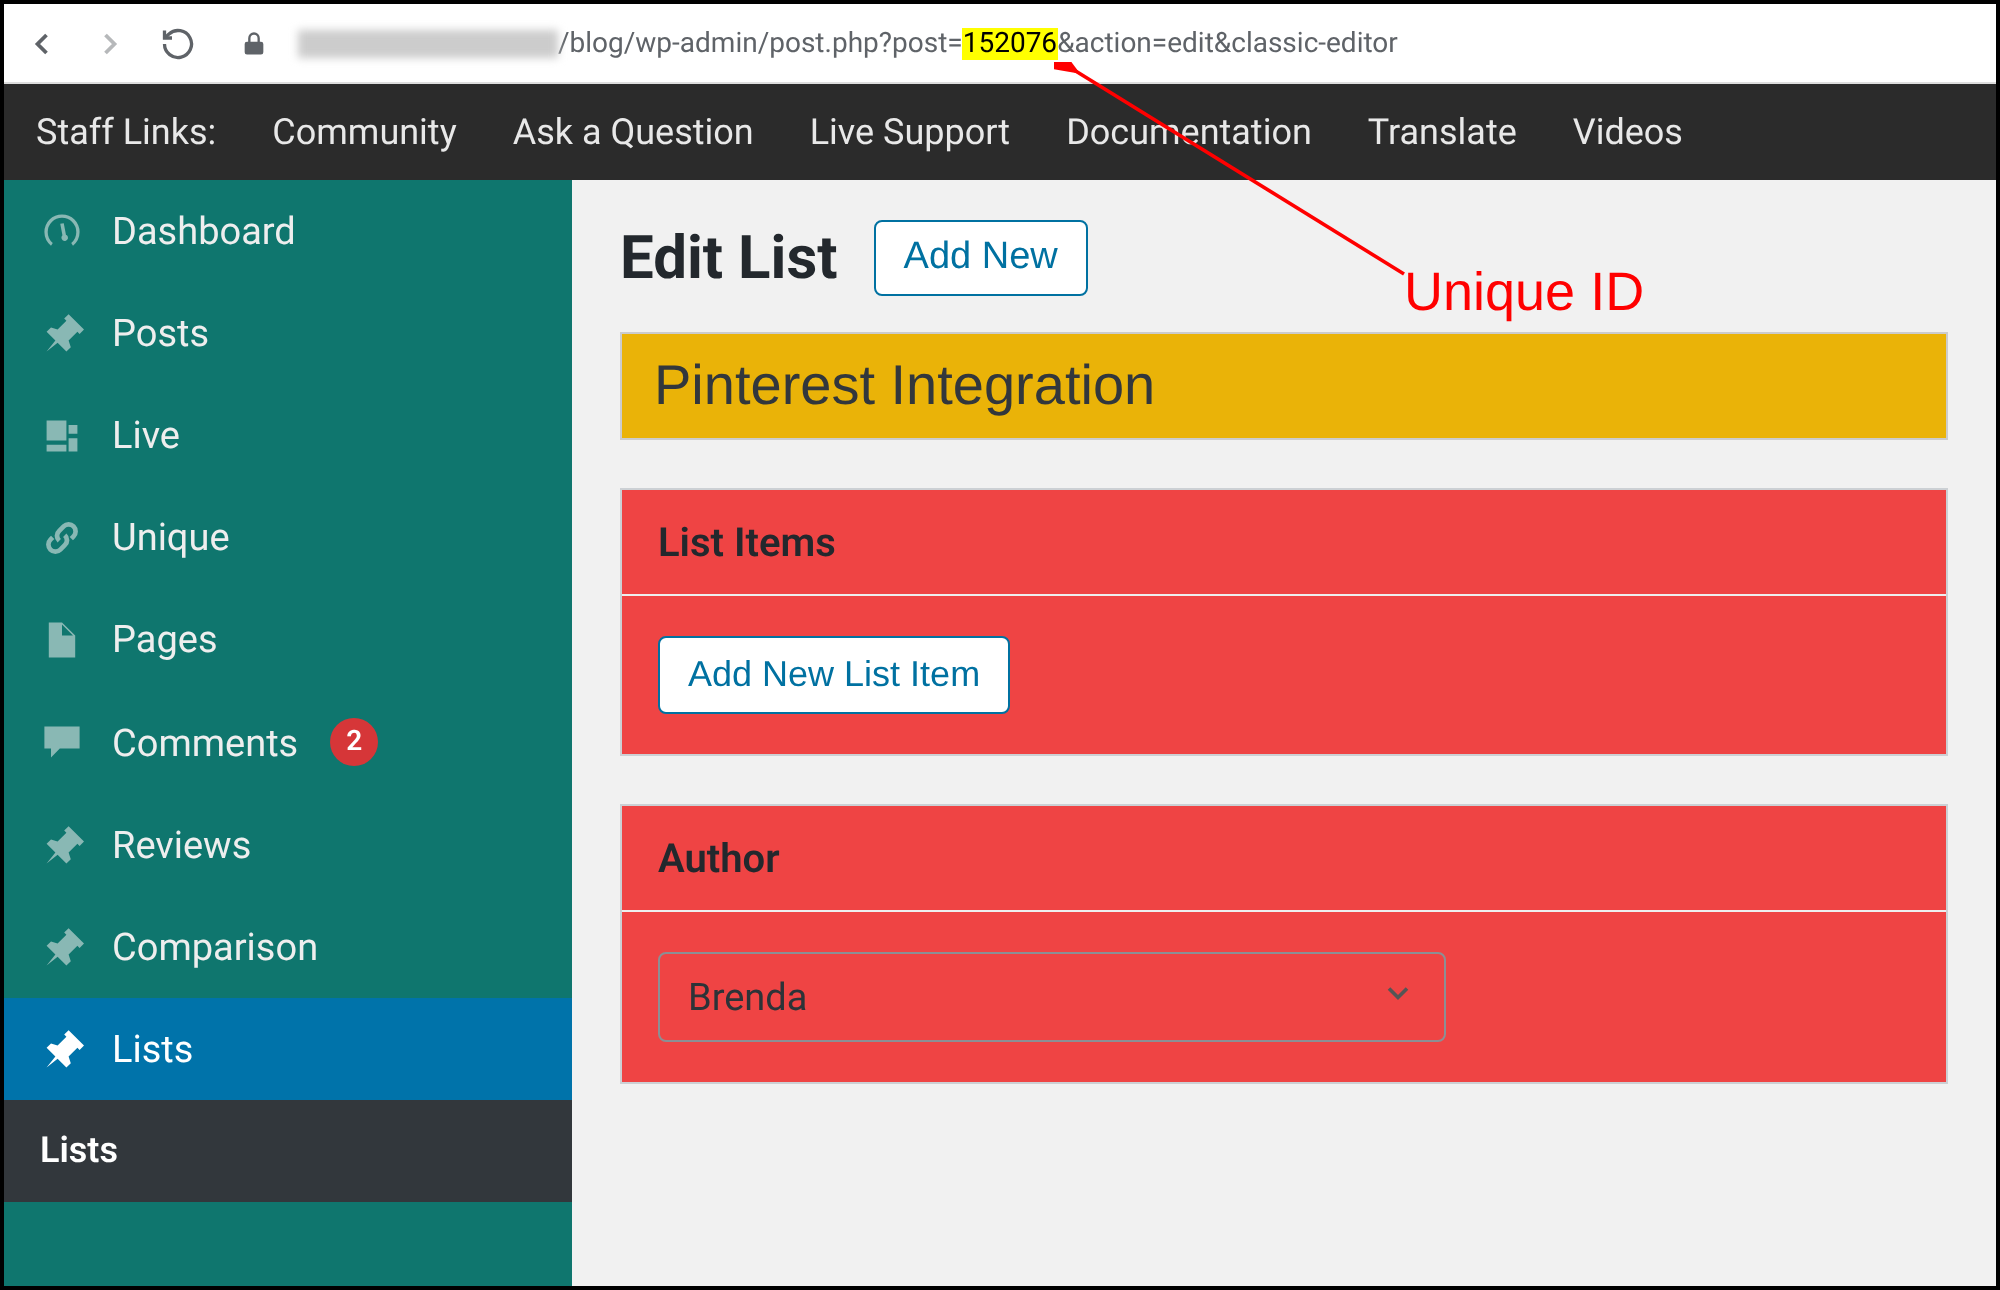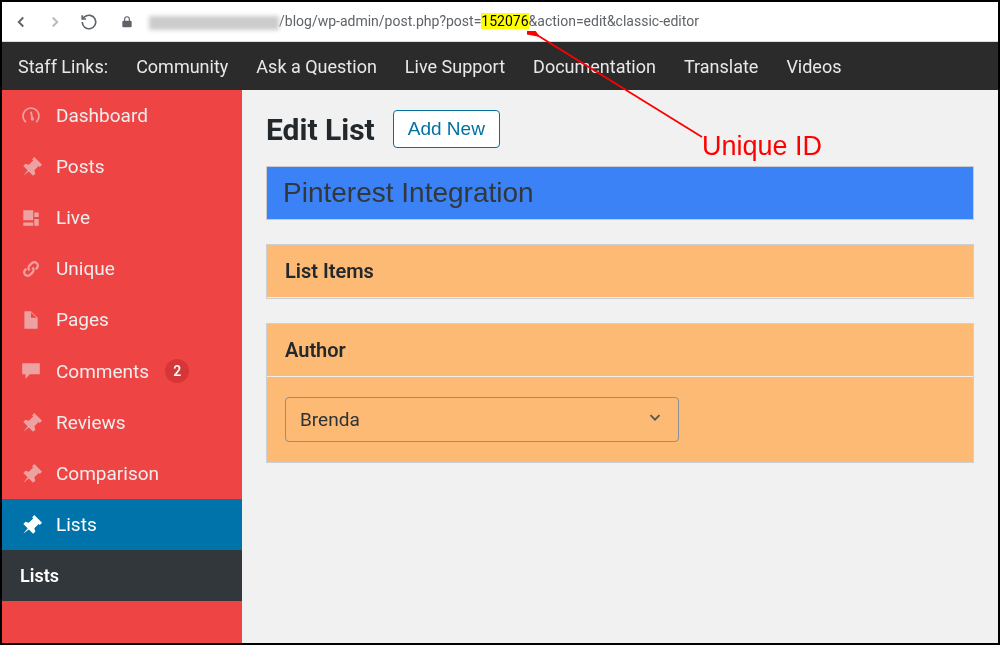--- a/index.html
+++ b/index.html
@@ -12,38 +12,38 @@
     .url-text { color: #5f6368; }
     .url-highlight { background: #ffff00; color: #000; }
     .url-blur { display: inline-block; width: 130px; height: 14px; background: #ccc; filter: blur(2px); vertical-align: middle; }
     
     .staff-bar { height: 48px; background: #2b2b2b; display: flex; align-items: center; padding: 0 16px; gap: 28px; color: #e8e8e8; font-size: 18px; }
     .staff-label { color: #e8e8e8; }
     .staff-link { color: #e8e8e8; cursor: pointer; }
     
     .main-wrap { display: flex; height: calc(645px - 40px - 48px - 4px); }
     
-    .sidebar { width: 240px; background: #ef4444; color: #eee; flex-shrink: 0; }
+    .sidebar { width: 284px; background: #0f766e; color: #eee; flex-shrink: 0; }
     .menu-item { display: flex; align-items: center; gap: 14px; padding: 14px 18px; font-size: 19px; color: #eee; cursor: pointer; }
     .menu-item.active { background: #0073aa; color: #fff; position: relative; }
     .menu-item.active::after { content: ""; position: absolute; right: -10px; top: 50%; transform: translateY(-50%); border-top: 10px solid transparent; border-bottom: 10px solid transparent; border-right: 10px solid #f1f1f1; }
     .menu-icon { width: 22px; height: 22px; display: flex; align-items: center; justify-content: center; fill: currentColor; opacity: 0.55; }
     .menu-item.active .menu-icon { opacity: 1; }
     .submenu-item { background: #32373c; padding: 15px 18px; font-size: 18px; color: #fff; font-weight: 600; cursor: pointer; }
     .badge { background: #d63638; color: #fff; border-radius: 50%; width: 24px; height: 24px; display: inline-flex; align-items: center; justify-content: center; font-size: 14px; font-weight: 600; margin-left: 2px; }
     
     .content { flex: 1; background: #f1f1f1; padding: 20px 24px 0 24px; overflow: hidden; }
     .page-head { display: flex; align-items: center; gap: 18px; margin-bottom: 18px; }
     .page-title { font-size: 30px; font-weight: 700; color: #23282d; }
     .btn-outline { border: 1px solid #0071a1; color: #0071a1; background: #fff; padding: 7px 14px; font-size: 19px; border-radius: 4px; cursor: pointer; }
     .btn-outline.sm { font-size: 18px; padding: 8px 14px; }
     
-    .title-input { width: 100%; padding: 10px 16px; font-size: 28px; border: 1px solid #ccc; background: #3b82f6; color: #32373c; margin-bottom: 24px; }
-    
-    .panel { background: #fdba74; border: 1px solid #ccd0d4; margin-bottom: 24px; }
+    .title-input { width: 100%; padding: 10px 16px; font-size: 28px; border: 1px solid #ccc; background: #eab308; color: #32373c; margin-bottom: 24px; }
+    
+    .panel { background: #ef4444; border: 1px solid #ccd0d4; margin-bottom: 24px; }
     .panel-head { padding: 14px 18px; border-bottom: 1px solid #eee; font-size: 20px; font-weight: 600; color: #23282d; }
     .panel-body { padding: 20px 18px; }
     
     .author-select { width: 394px; border: 1px solid #8c8f94; border-radius: 4px; padding: 10px 14px; display: flex; justify-content: space-between; align-items: center; font-size: 19px; color: #2c3338; cursor: pointer; gap: 48px; }
     
     .annotation { position: absolute; top: 129px; left: 700px; color: #ff0000; font-size: 27px; font-family: Liberation Sans, sans-serif; }
     .arrow-svg { position: absolute; top: 29px; left: 525px; pointer-events: none; }
   </style>
 </head>
 <body>
@@ -170,20 +170,23 @@
 
   <div class="content">
     <div class="page-head">
       <h1 class="page-title">Edit List</h1>
       <button class="btn-outline">Add New</button>
     </div>
     <input class="title-input" value="Pinterest Integration" style="">
     
     <div class="panel">
       <div class="panel-head">List Items</div>
+      <div class="panel-body">
+        <button class="btn-outline sm">Add New List Item</button>
+      </div>
     </div>
     
     <div class="panel">
       <div class="panel-head">Author</div>
       <div class="panel-body">
         <div class="author-select">
           <span>Brenda</span>
           <span><svg viewBox="0 0 20 20" width="18" height="18" fill="none" stroke="#555" stroke-width="2">
                 <path d="M5 8l5 5 5-5"></path>
               </svg></span>

